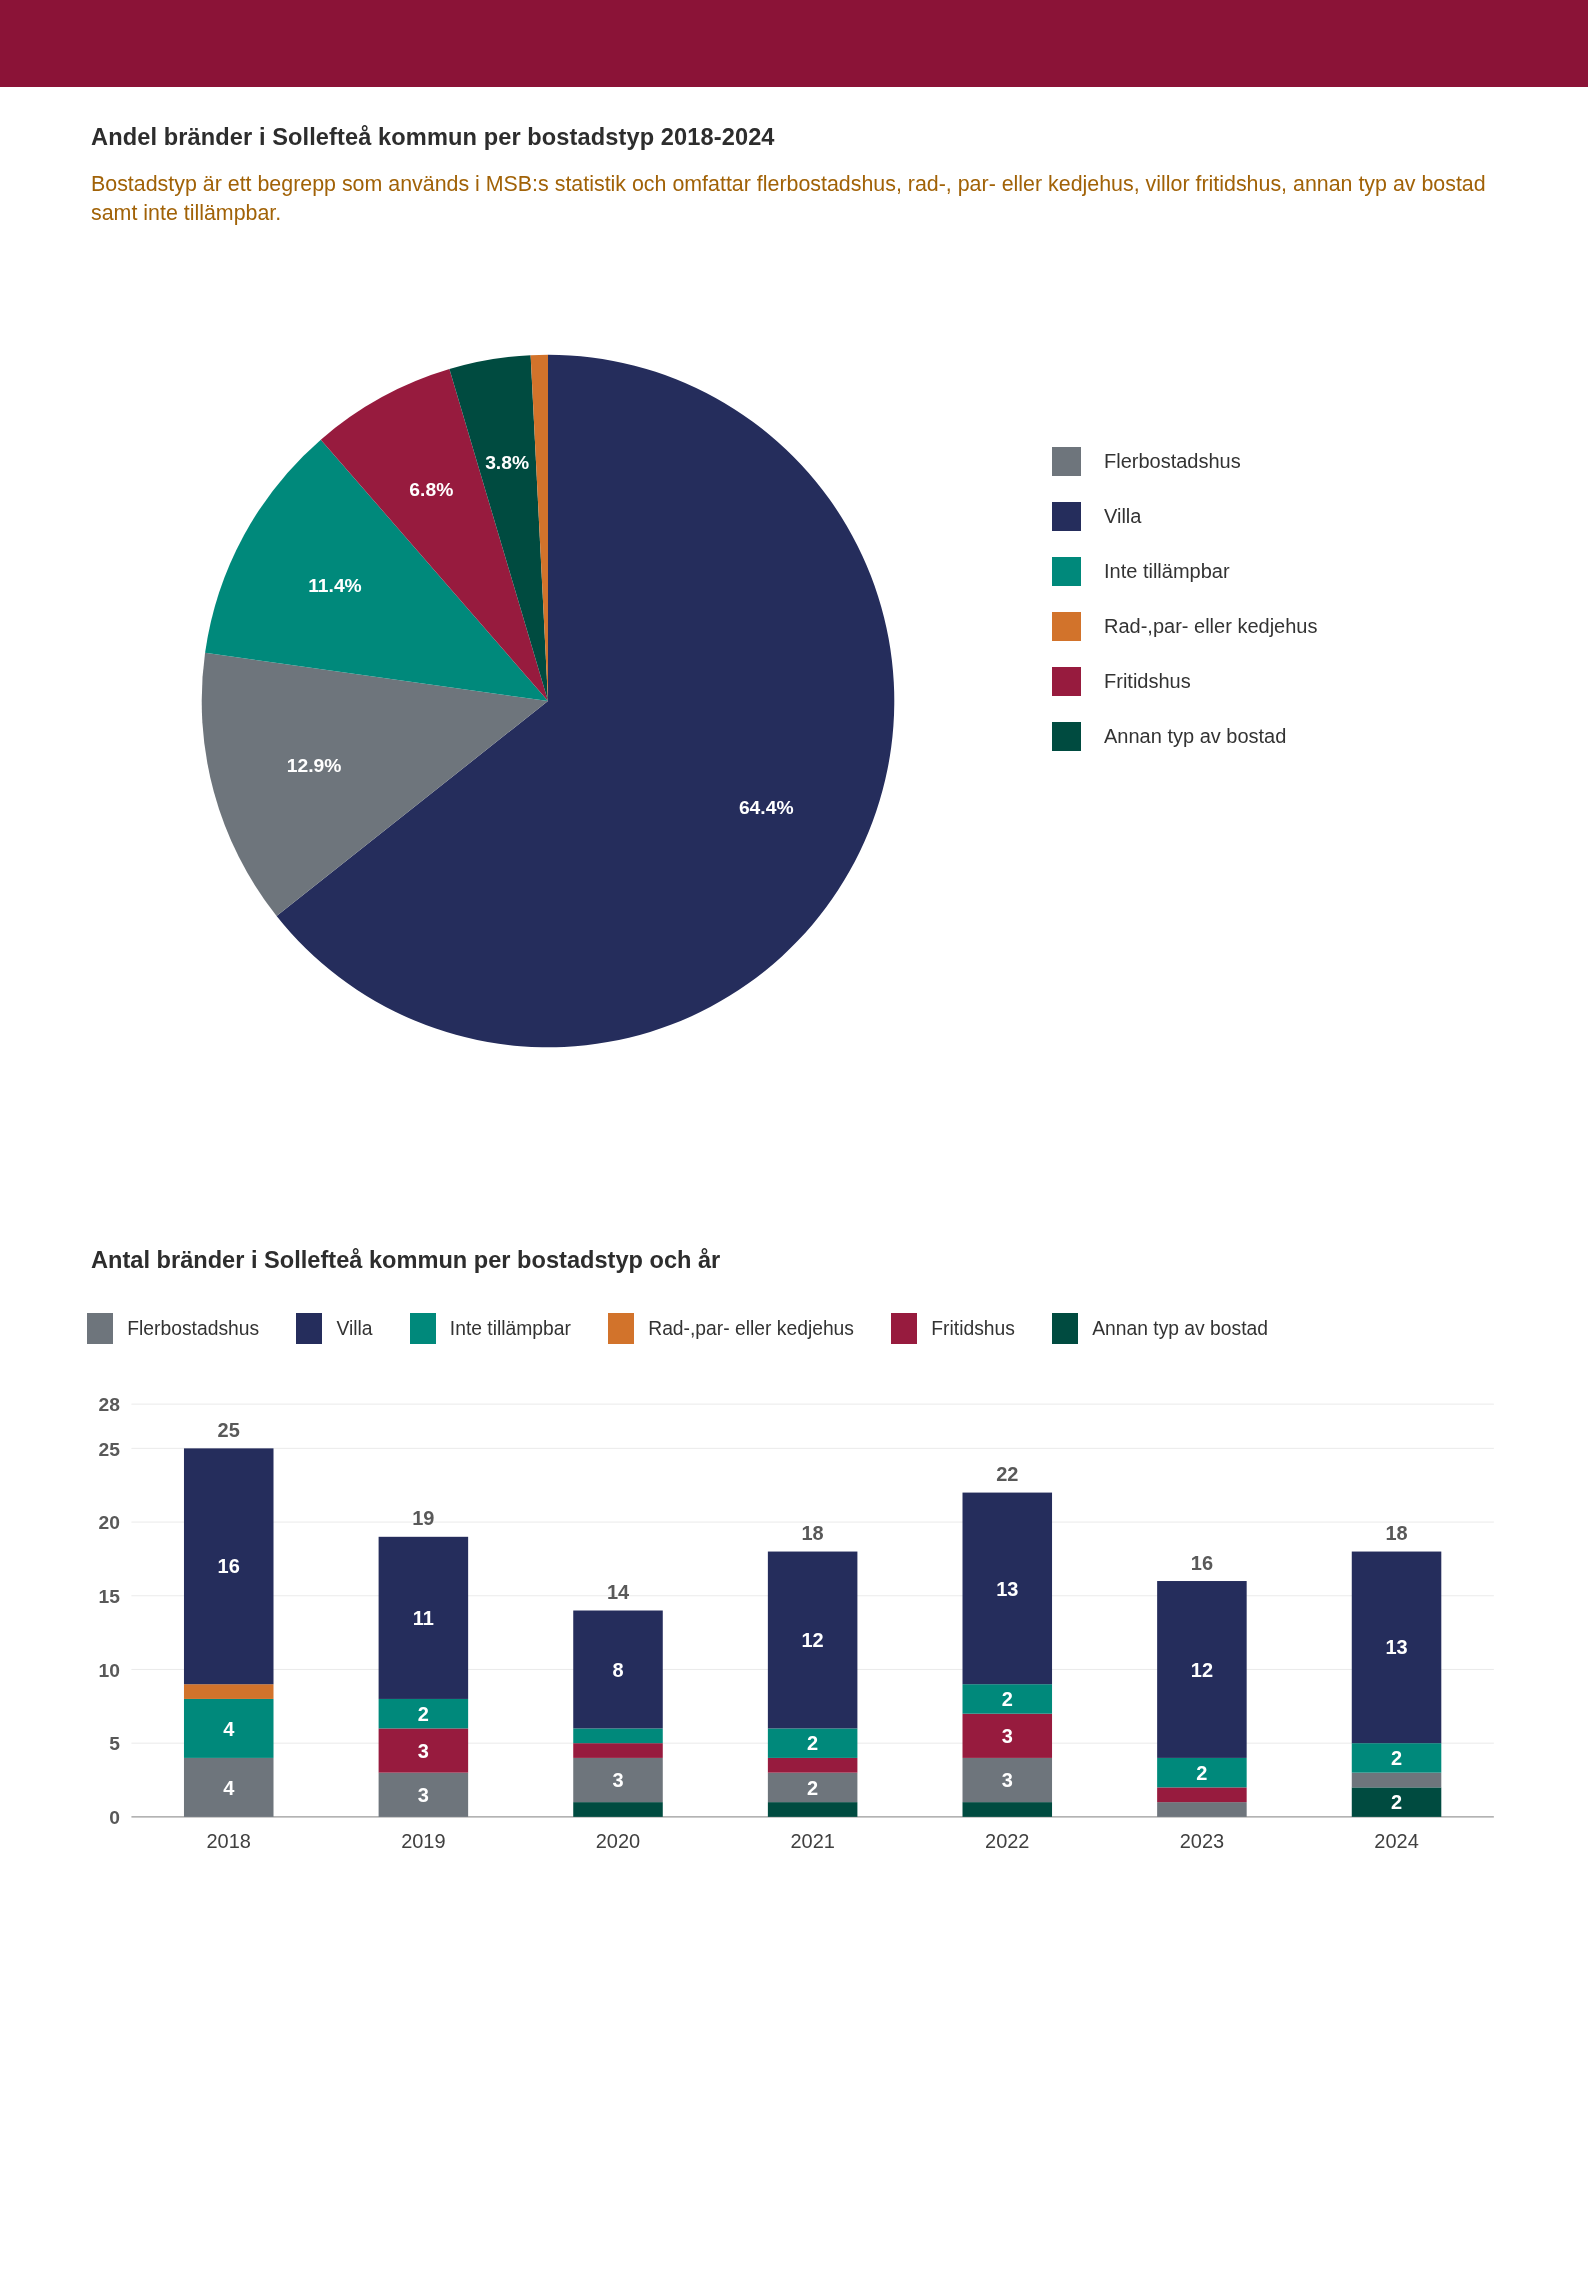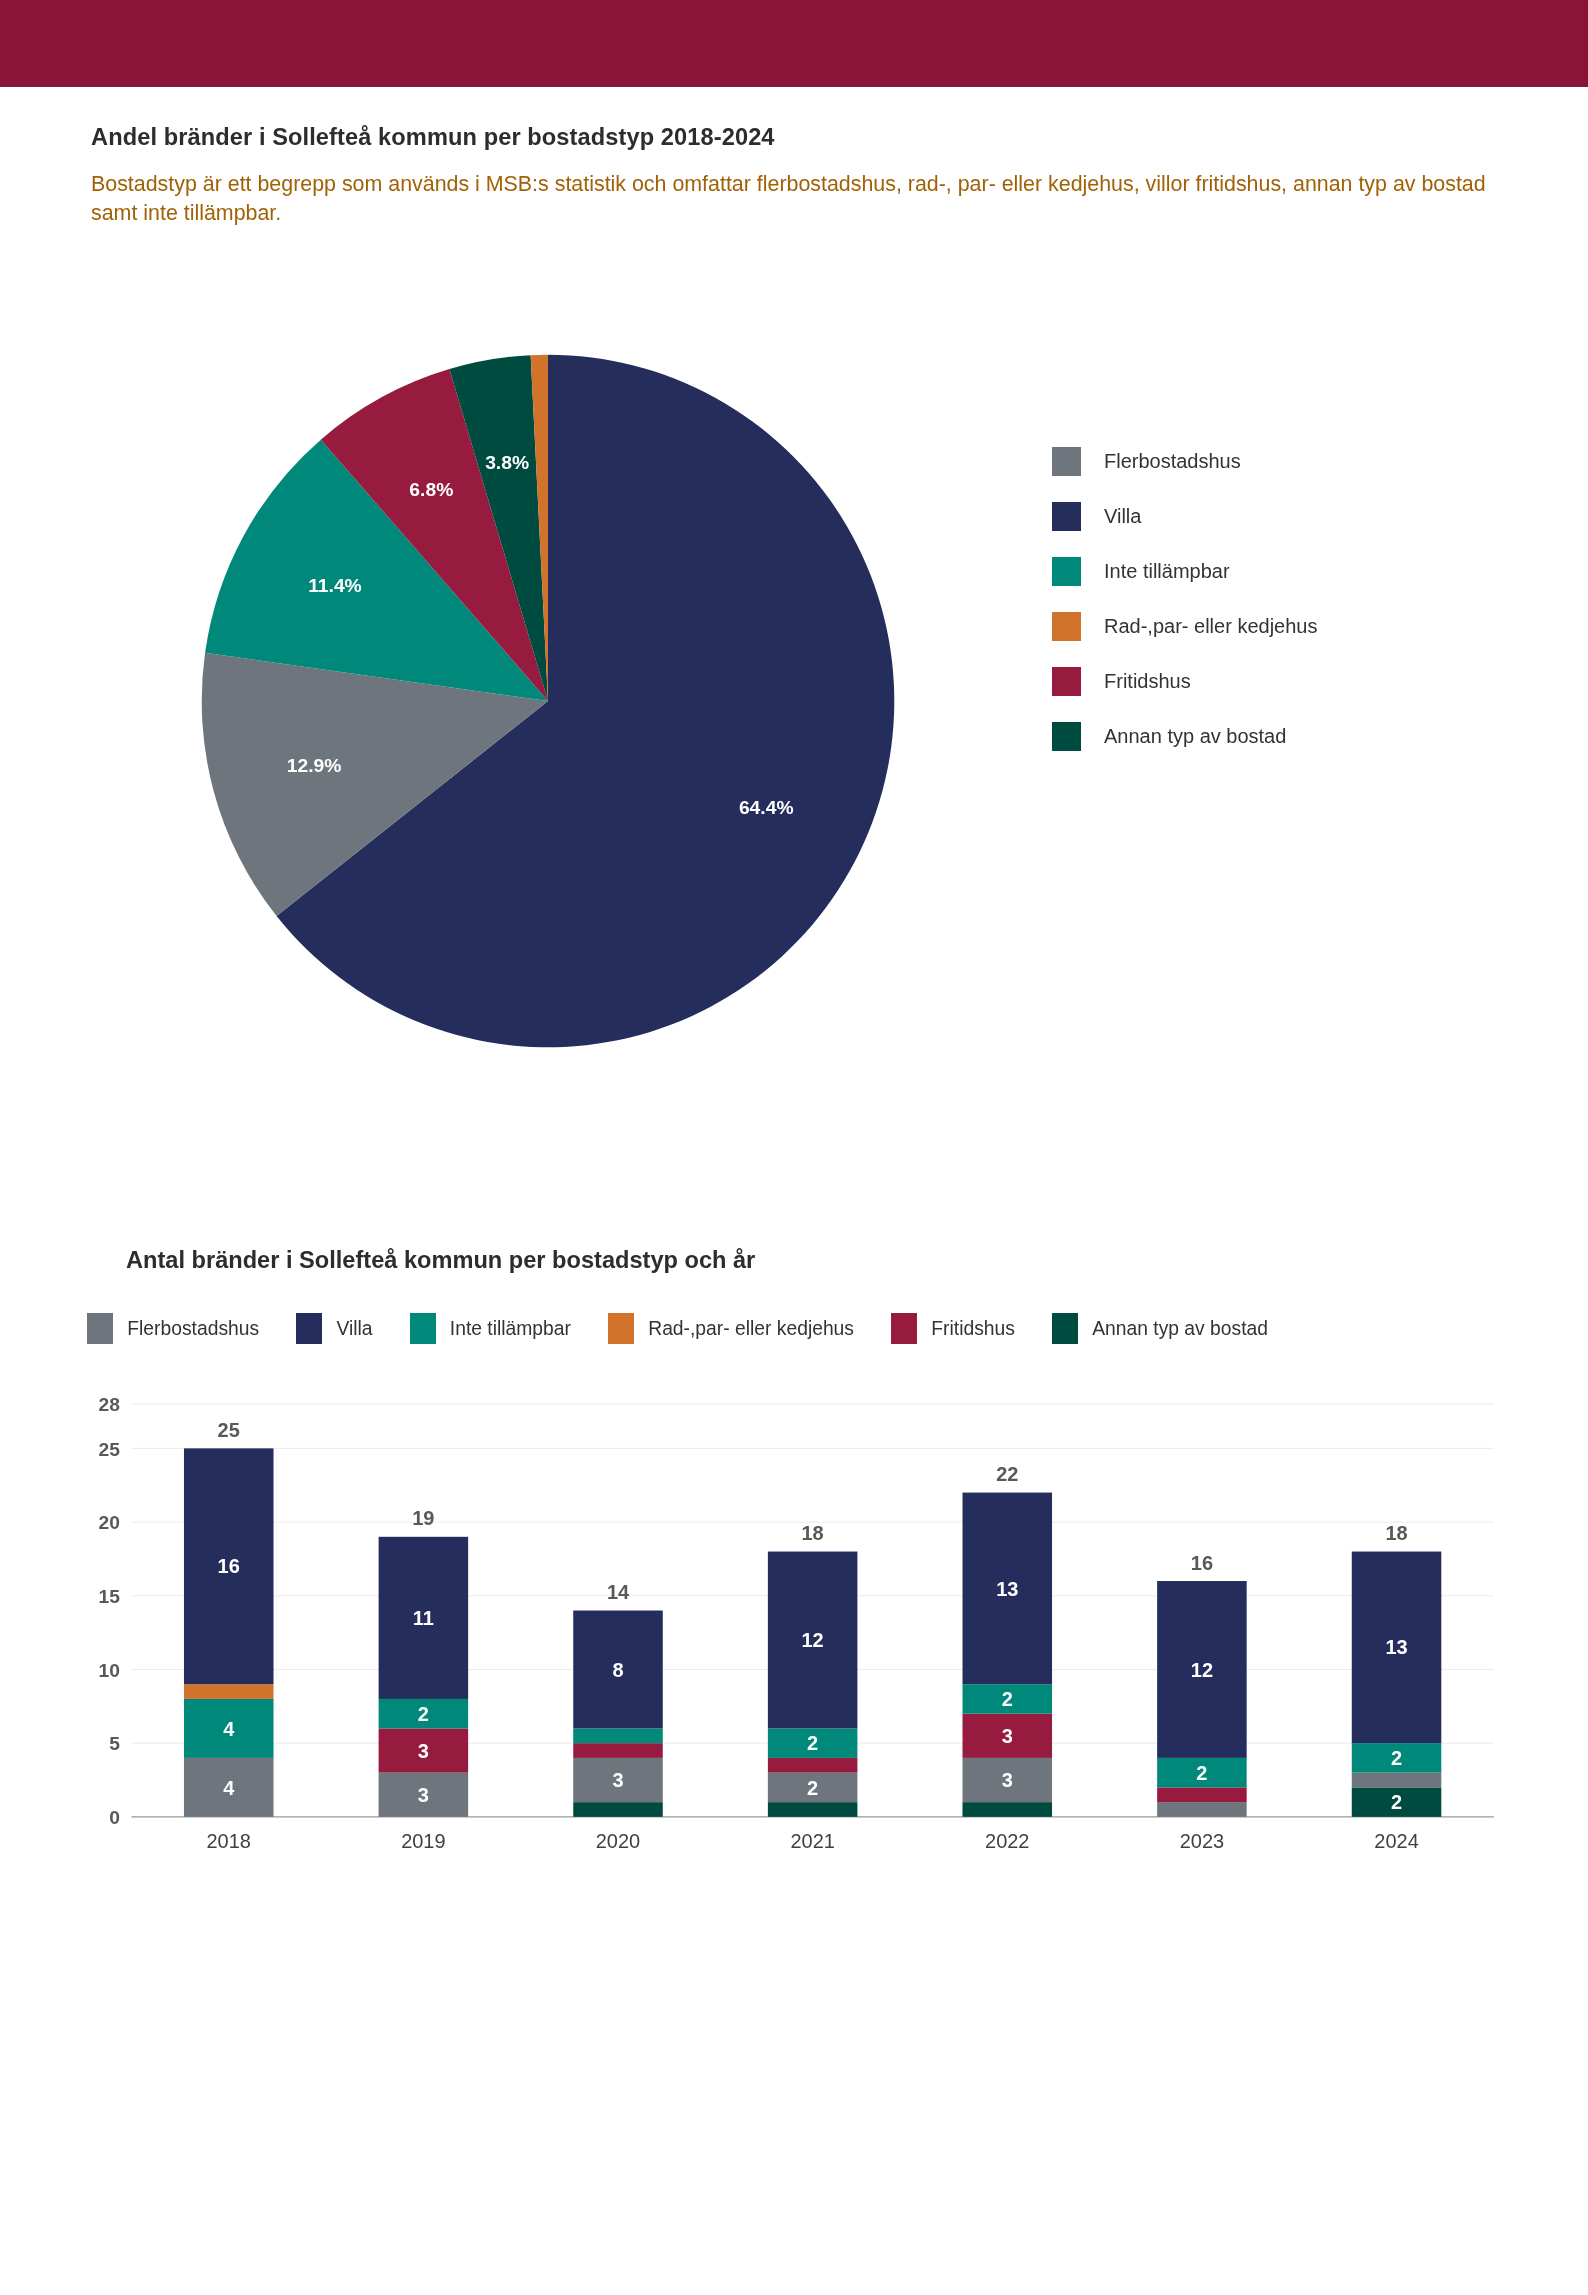--- a/index.html
+++ b/index.html
@@ -84,21 +84,20 @@
   
   .bar-section { position: absolute; left: 0; top: 1186px; width: 1588px; }
 
   .bar-title {
     position: absolute;
     left: 91px; top: 61px;
     font-size: 23.6px;
     font-weight: bold;
     color: #2d2d2d;
     white-space: nowrap;
-    margin-left: 35px;
   }
 
   .bar-legend {
     position: absolute;
     left: 87px; top: 127px;
     display: flex;
     align-items: center;
   }
   .bar-legend .blg-item {
     display: flex;

